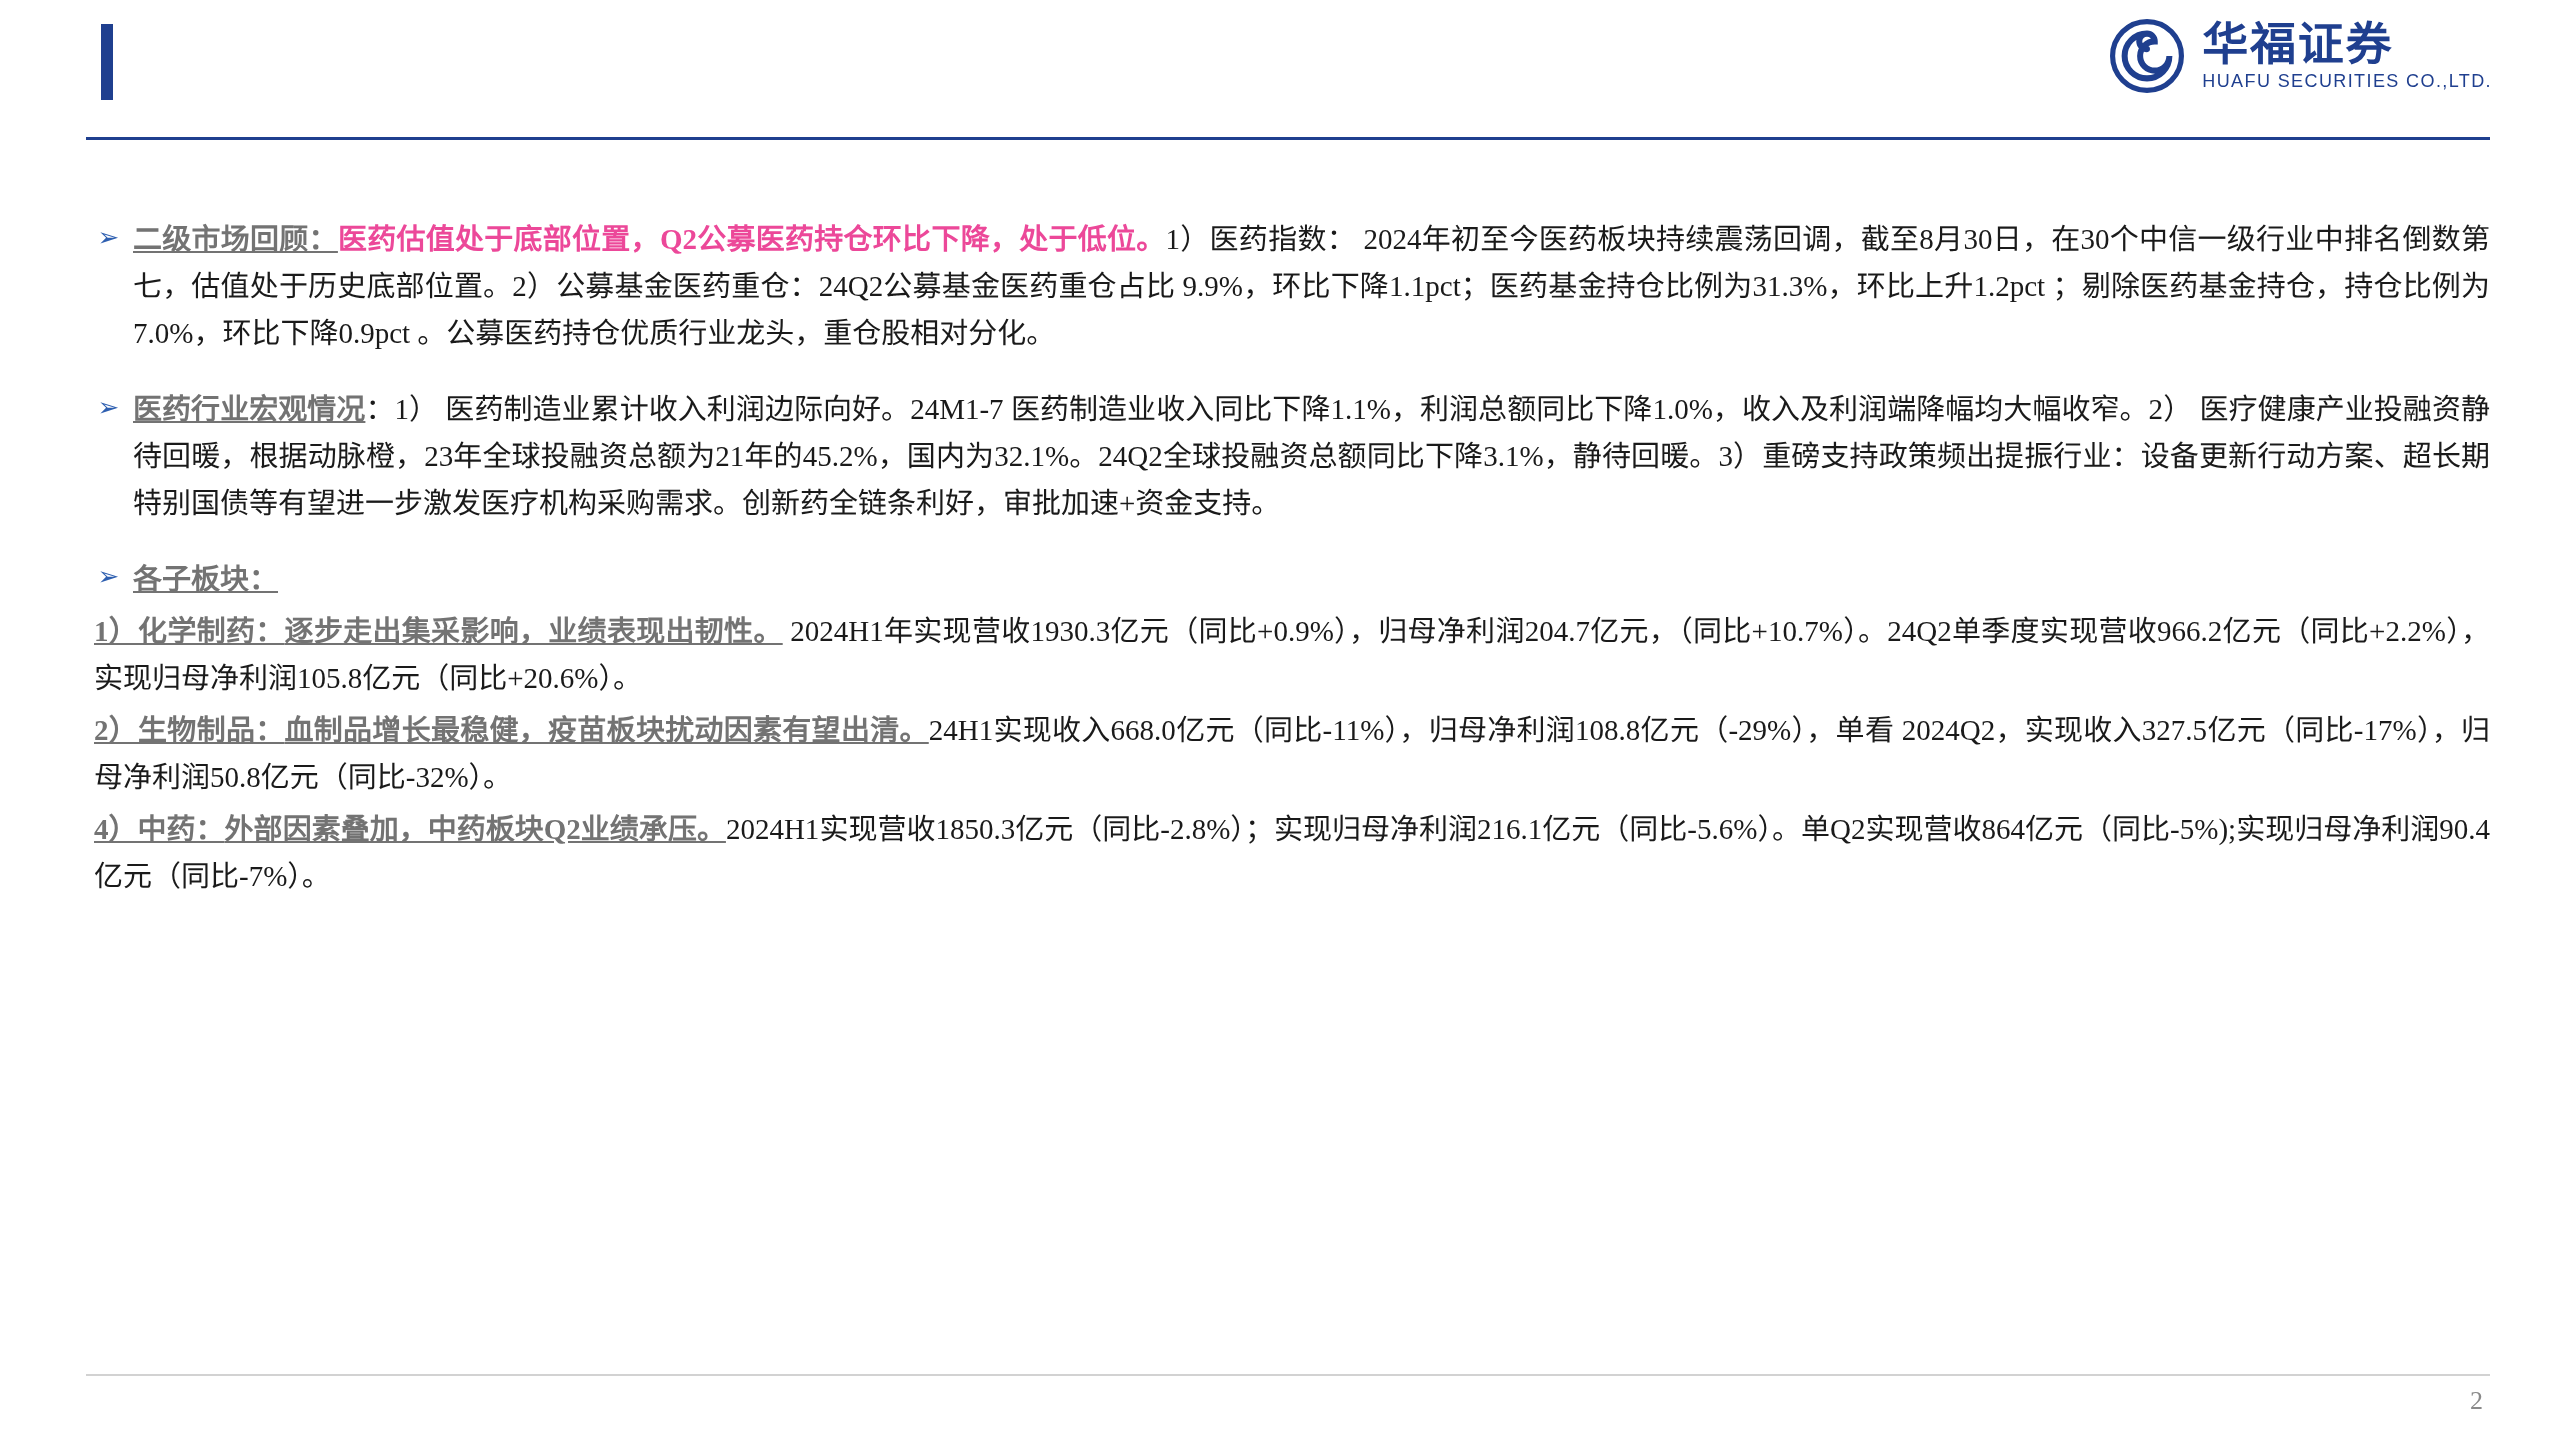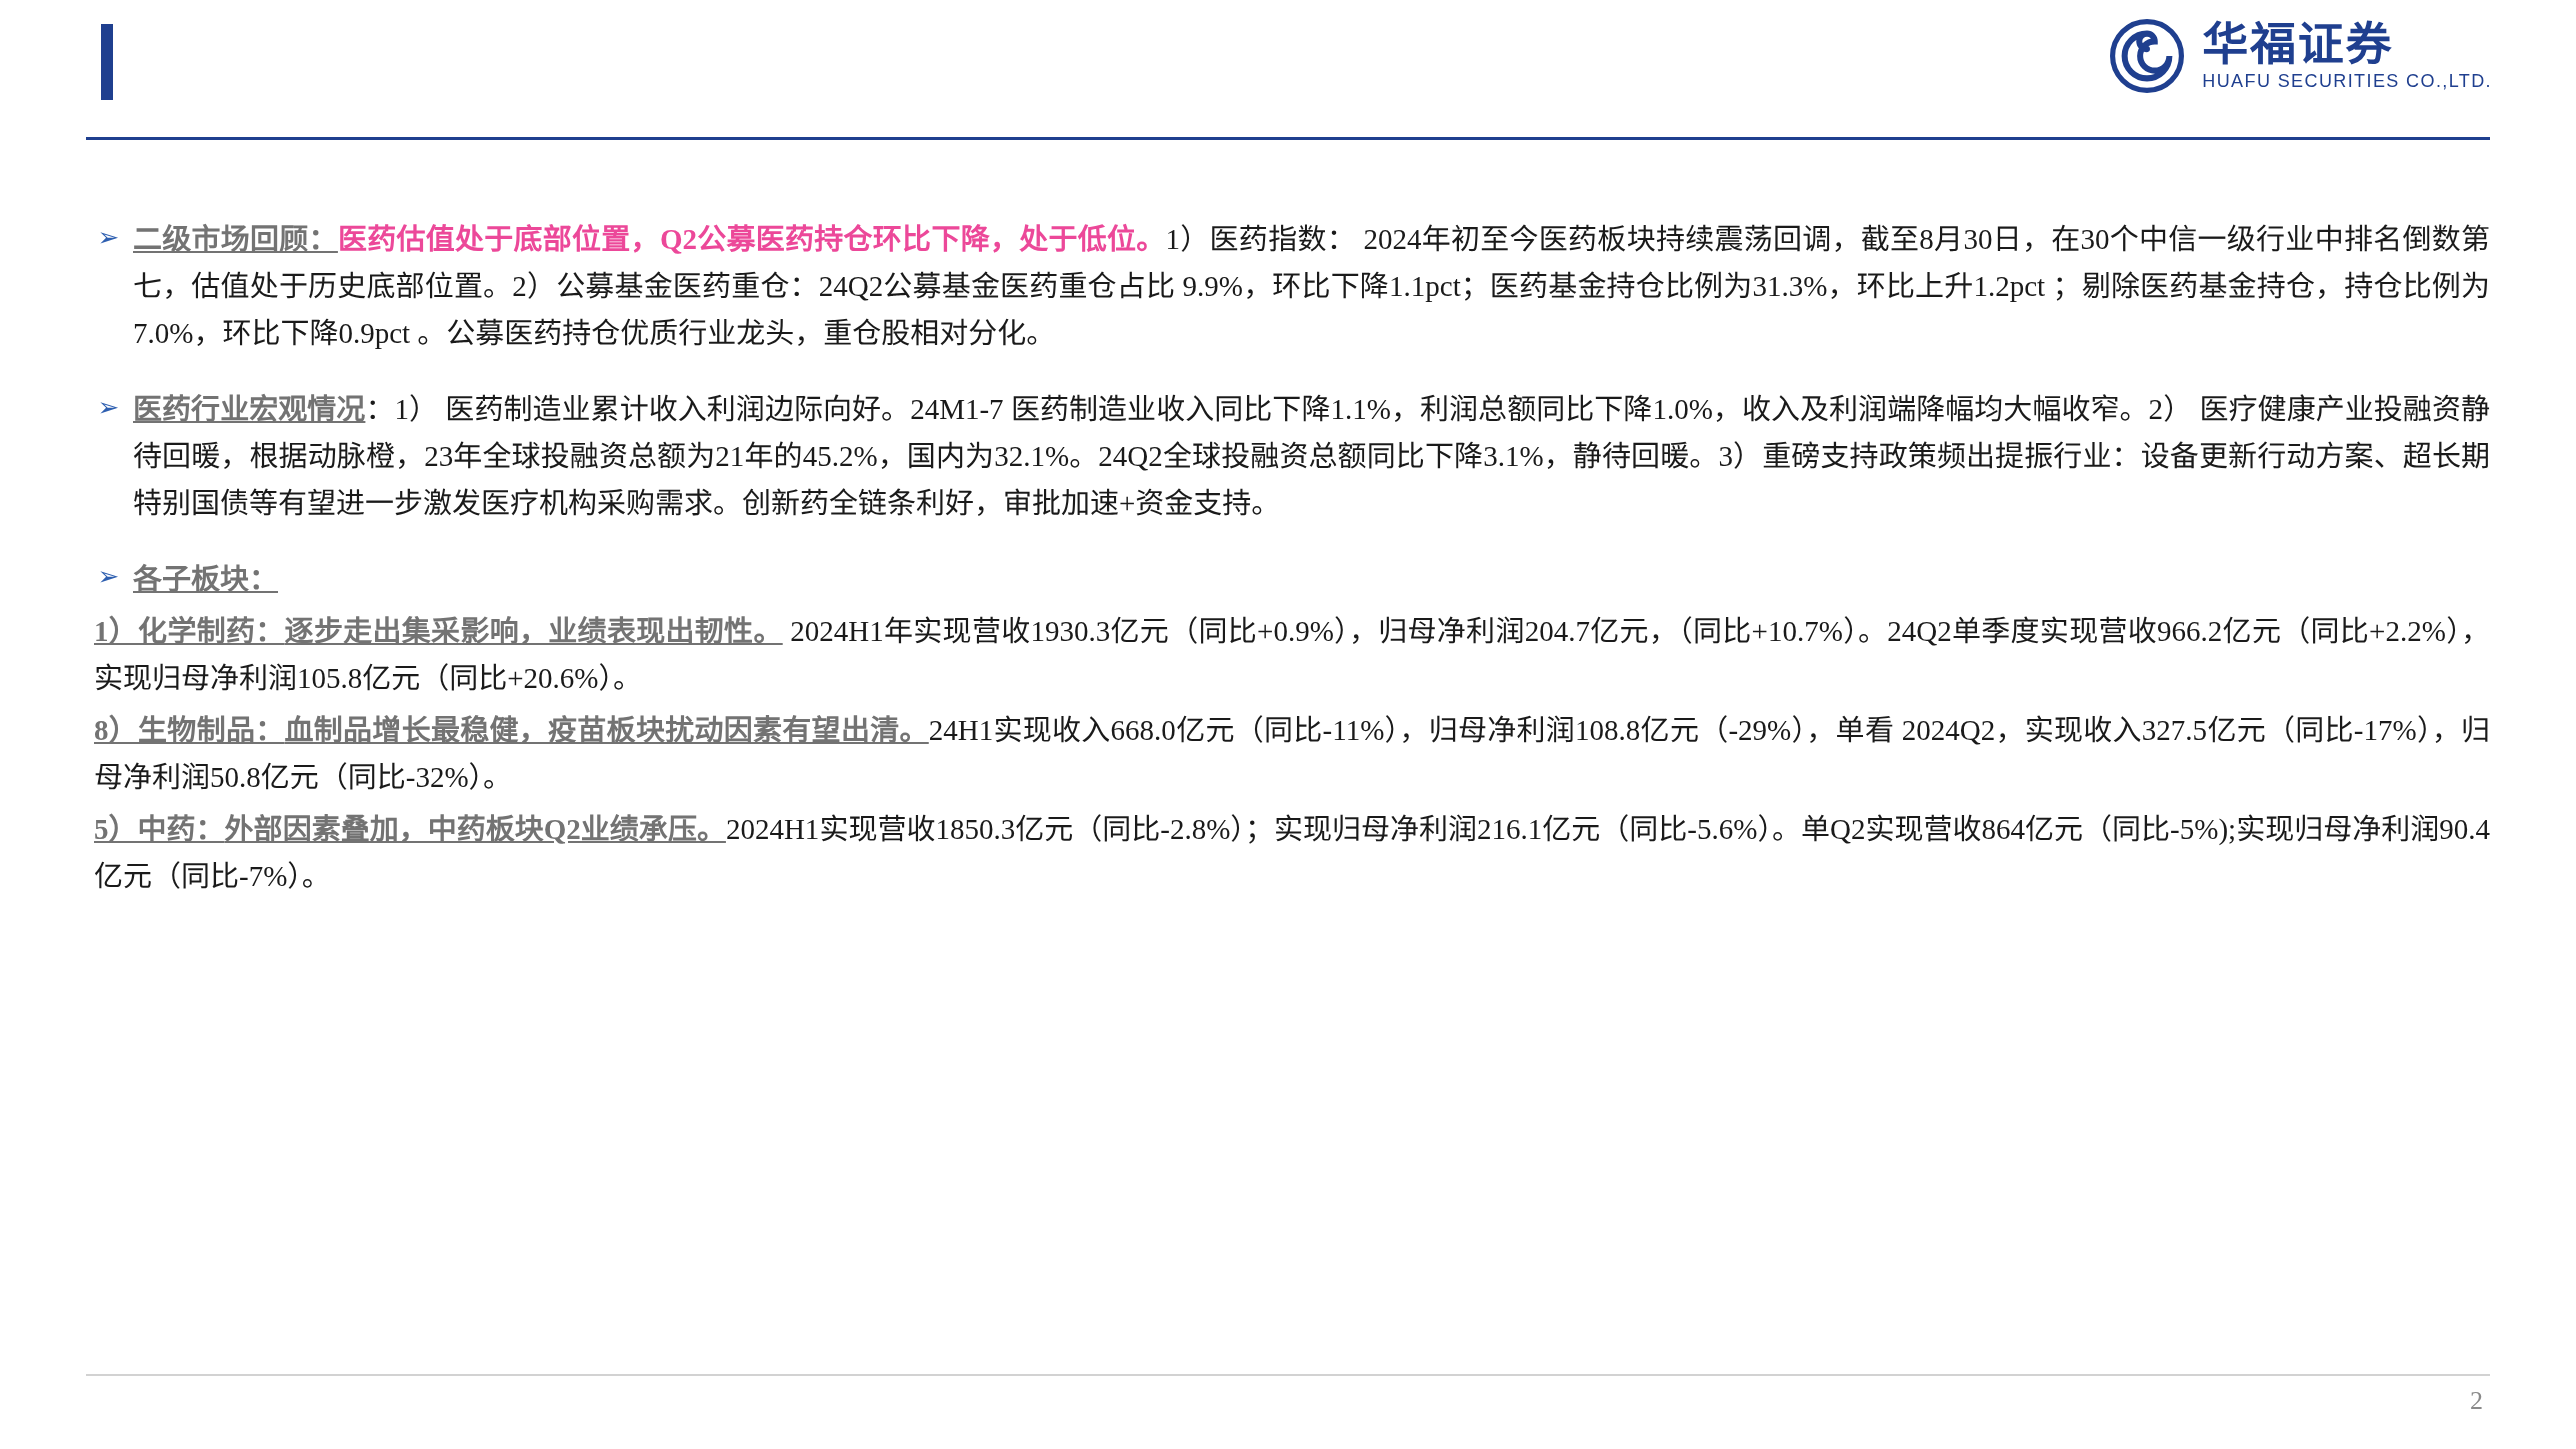--- a/index.html
+++ b/index.html
@@ -179,25 +179,25 @@
     <span class="blue-b">各子板块：</span>
   </div>
 
   <div class="sub-list">
 
     <div class="para">
       <span class="blue-b">1）化学制药：</span><span class="blue-b">逐步走出集采影响，业绩表现出韧性。</span><span class="black"> 2024H1年实现营收1930.3亿元（同比+0.9%），归母净利润204.7亿元，（同比+10.7%）。24Q2单季度实现营收966.2亿元（同比+2.2%），实现归母净利润105.8亿元（同比+20.6%）。</span>
     </div>
 
     <div class="para">
-      <span class="blue-b">8）生物制品：</span><span class="blue-b">血制品增长最稳健，疫苗板块扰动因素有望出清。</span><span class="black">24H1实现收入668.0亿元（同比-11%），归母净利润108.8亿元（-29%），单看 2024Q2，实现收入327.5亿元（同比-17%），归母净利润50.8亿元（同比-32%）。</span>
+      <span class="blue-b">2）生物制品：</span><span class="blue-b">血制品增长最稳健，疫苗板块扰动因素有望出清。</span><span class="black">24H1实现收入668.0亿元（同比-11%），归母净利润108.8亿元（-29%），单看 2024Q2，实现收入327.5亿元（同比-17%），归母净利润50.8亿元（同比-32%）。</span>
     </div>
 
     <div class="para">
-      <span class="blue-b">5）中药：</span><span class="blue-b">外部因素叠加，中药板块Q2业绩承压。</span><span class="black">2024H1实现营收1850.3亿元（同比-2.8%）；实现归母净利润216.1亿元（同比-5.6%）。单Q2实现营收864亿元（同比-5%);实现归母净利润90.4亿元（同比-7%）。</span>
+      <span class="blue-b">4）中药：</span><span class="blue-b">外部因素叠加，中药板块Q2业绩承压。</span><span class="black">2024H1实现营收1850.3亿元（同比-2.8%）；实现归母净利润216.1亿元（同比-5.6%）。单Q2实现营收864亿元（同比-5%);实现归母净利润90.4亿元（同比-7%）。</span>
     </div>
 
 
   </div>
 </div>
 
 <div class="footer-rule"></div>
 <div class="page-num">2</div>
 
 

